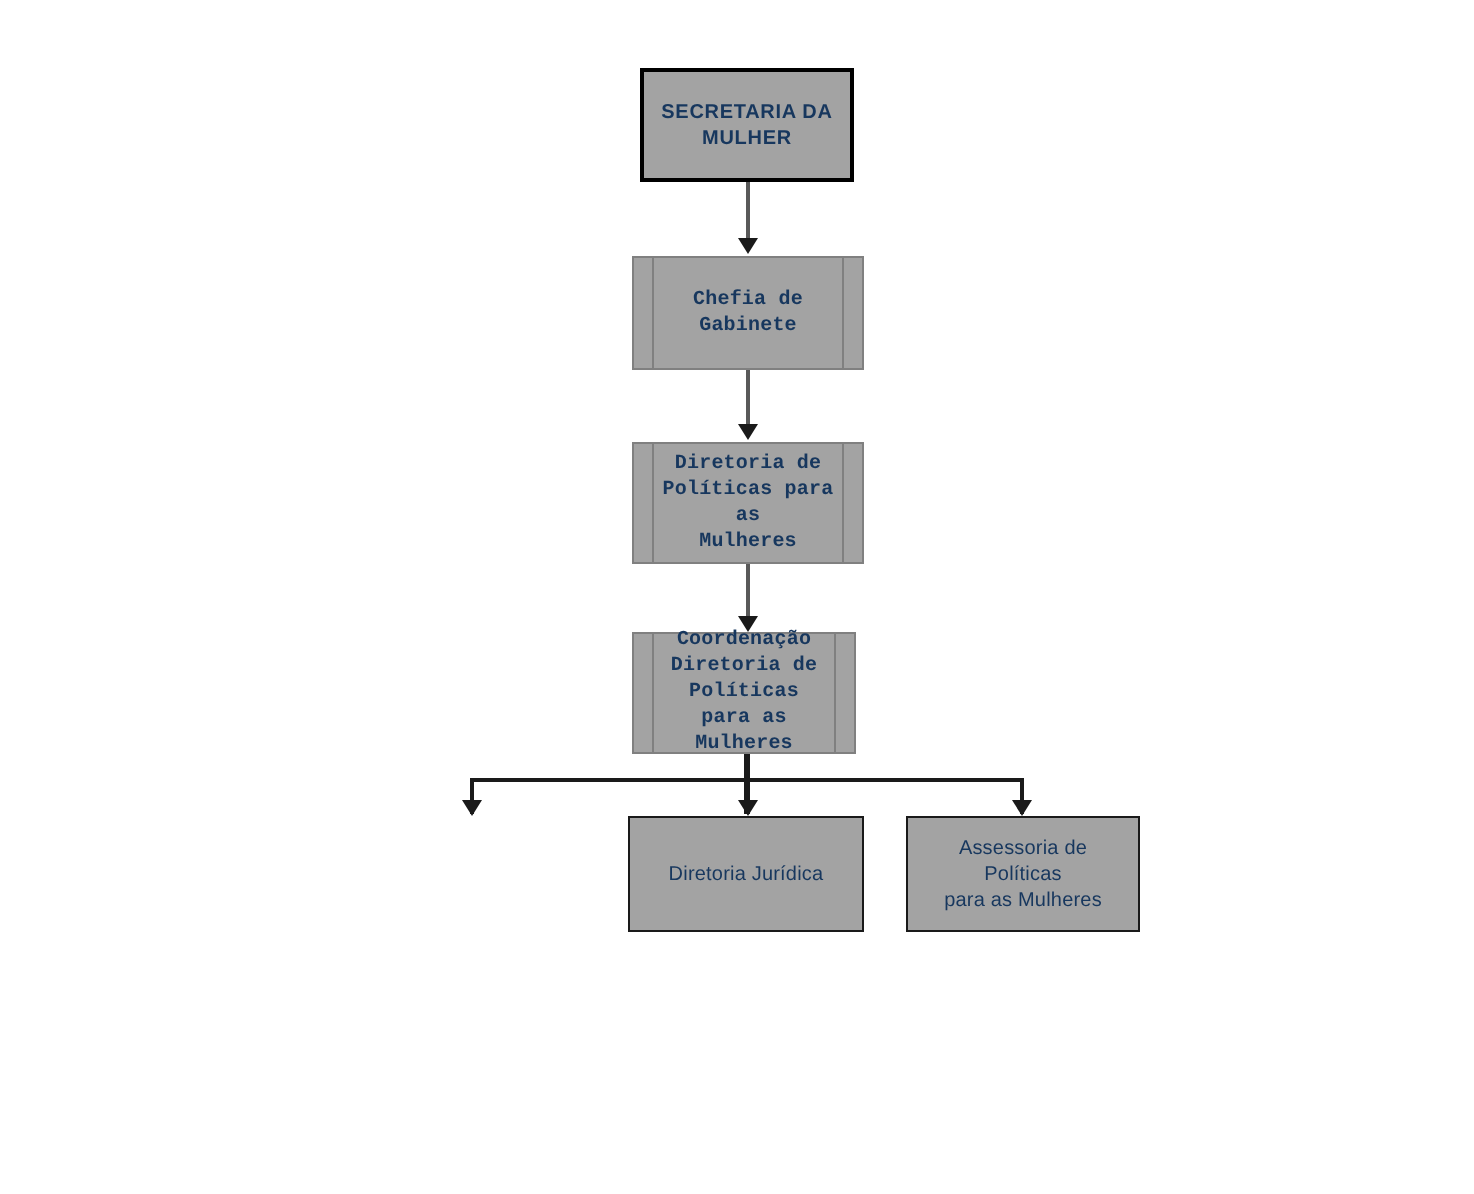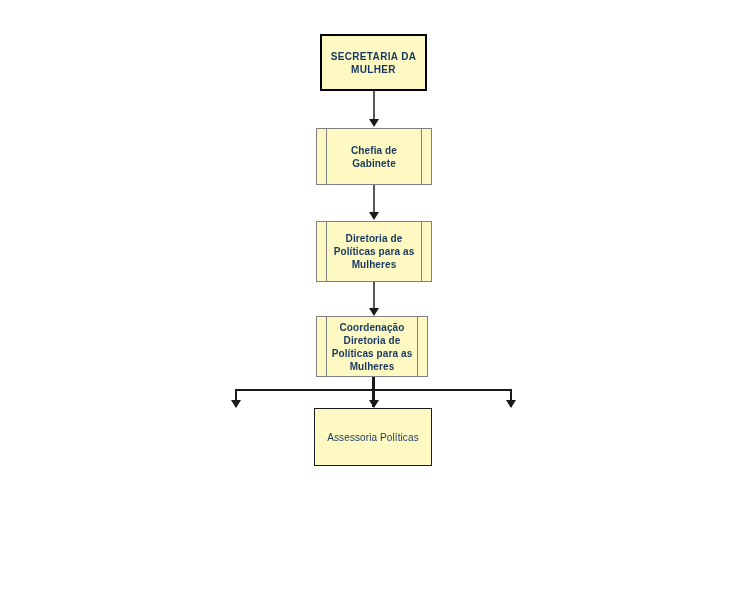--- a/index.html
+++ b/index.html
@@ -19,21 +19,21 @@
   }
 
   
   .node {
     position: absolute;
     box-sizing: border-box;
     display: flex;
     align-items: center;
     justify-content: center;
     text-align: center;
-    background: #fef9c3;
+    background: #a3a3a3;
   }
   .node-label {
     display: block;
     line-height: 1.30;
     white-space: pre-line;
     color: #17375E;
     letter-spacing: 0.1px;
   }
 
   
@@ -42,20 +42,21 @@
   }
   .node-root .node-label {
     font-size: 10px;
     font-weight: bold;
     letter-spacing: 0.35px;
   }
 
   
   .node-process {
     border: 1px solid #808080;
+    font-family: Liberation Mono, monospace;
   }
   .node-process::before,
   .node-process::after {
     content: "";
     position: absolute;
     top: -1px;
     bottom: -1px;
     width: 0;
     border-left: 1px solid #808080;
   }
@@ -143,17 +144,21 @@
   <div class="conn-v dark" style="left:235px; top:389px; width:2px; height:18px;"></div>
   <div class="arrow-down" style="left:231px; top:400px;"></div>
 
   <div class="arrow-down" style="left:369px; top:400px;"></div>
 
   <div class="conn-v dark" style="left:510px; top:389px; width:2px; height:18px;"></div>
   <div class="arrow-down" style="left:506px; top:400px;"></div>
 
 
   <div class="node node-leaf" style="left:314px; top:408px; width:118px; height:58px;">
-    <span class="node-label">Assessoria Políticas</span>
+    <span class="node-label">Diretoria Jurídica</span>
   </div>
 
+  <div class="node node-leaf" style="left:453px; top:408px; width:117px; height:58px;">
+    <span class="node-label">Assessoria de Políticas
+para as Mulheres</span>
+  </div>
 
 </div>
 
 </body></html>

